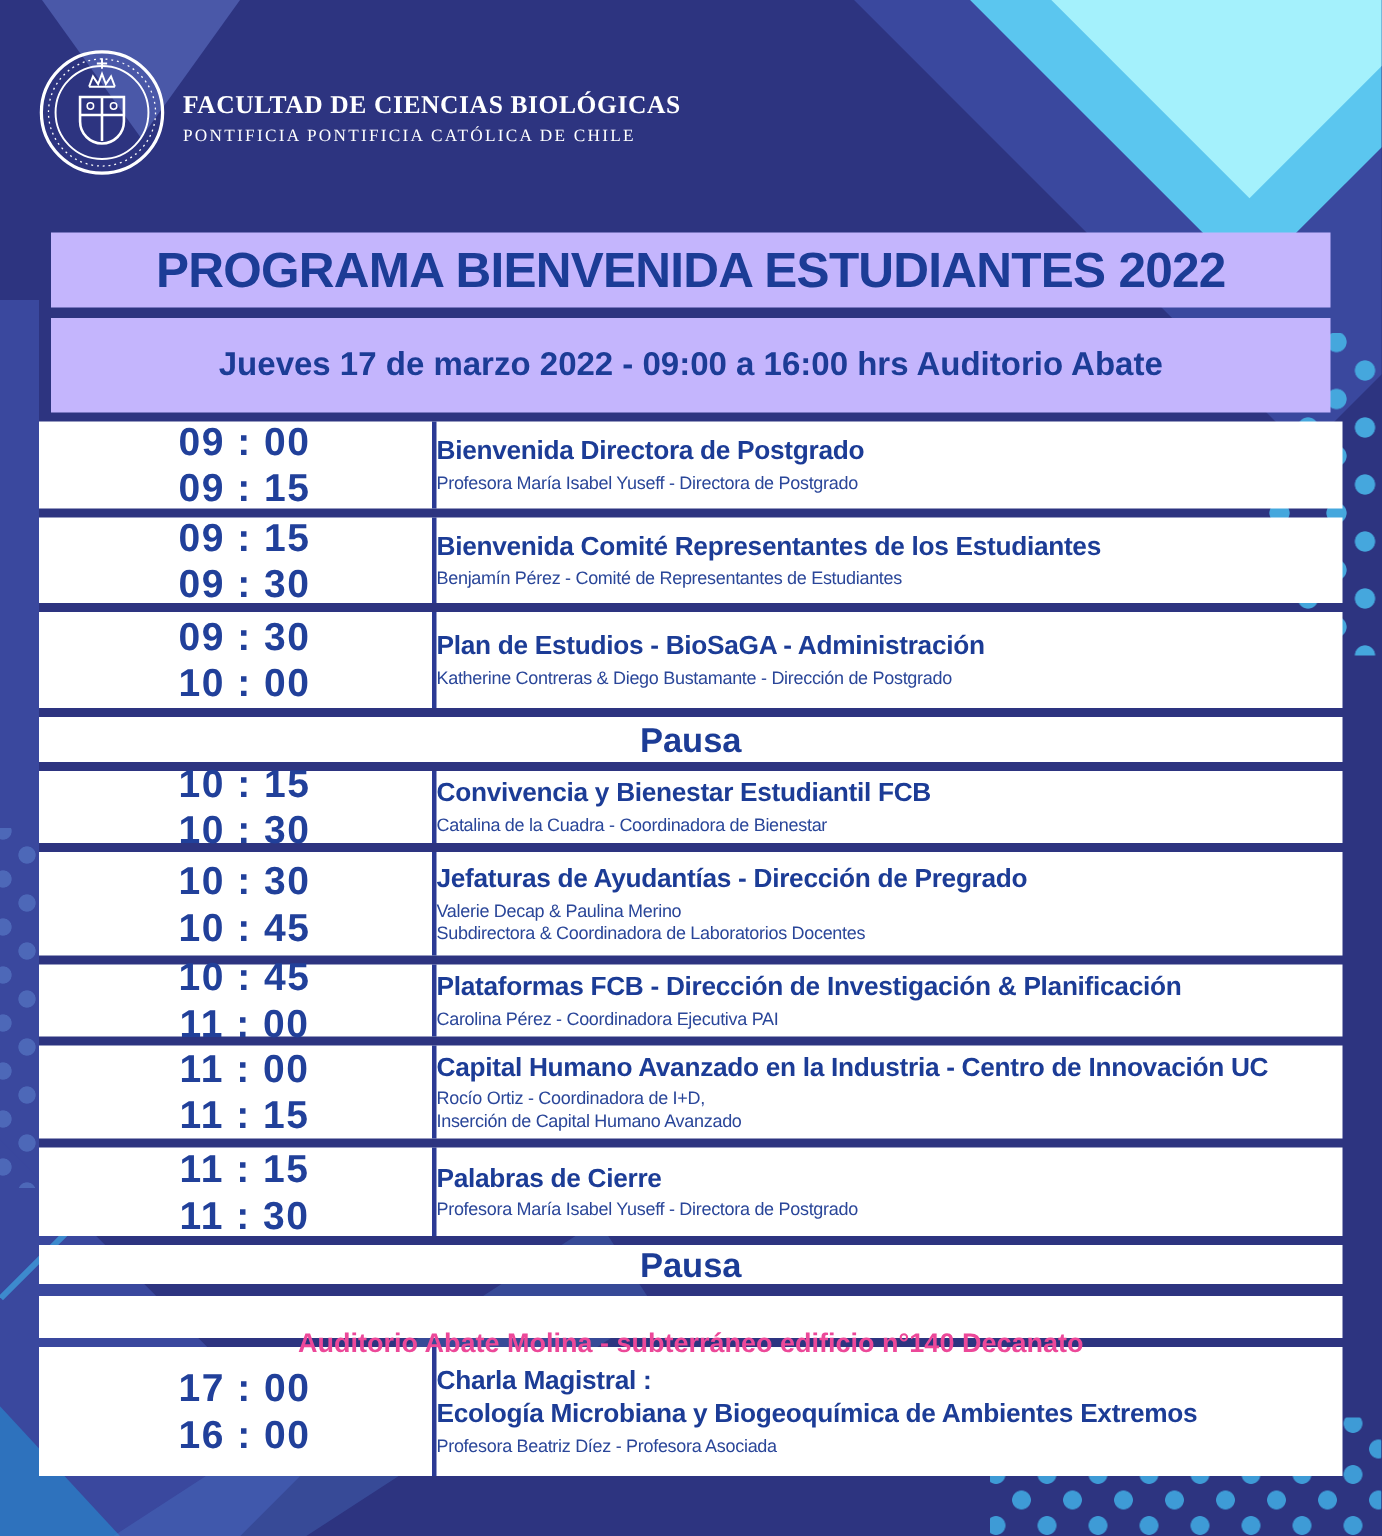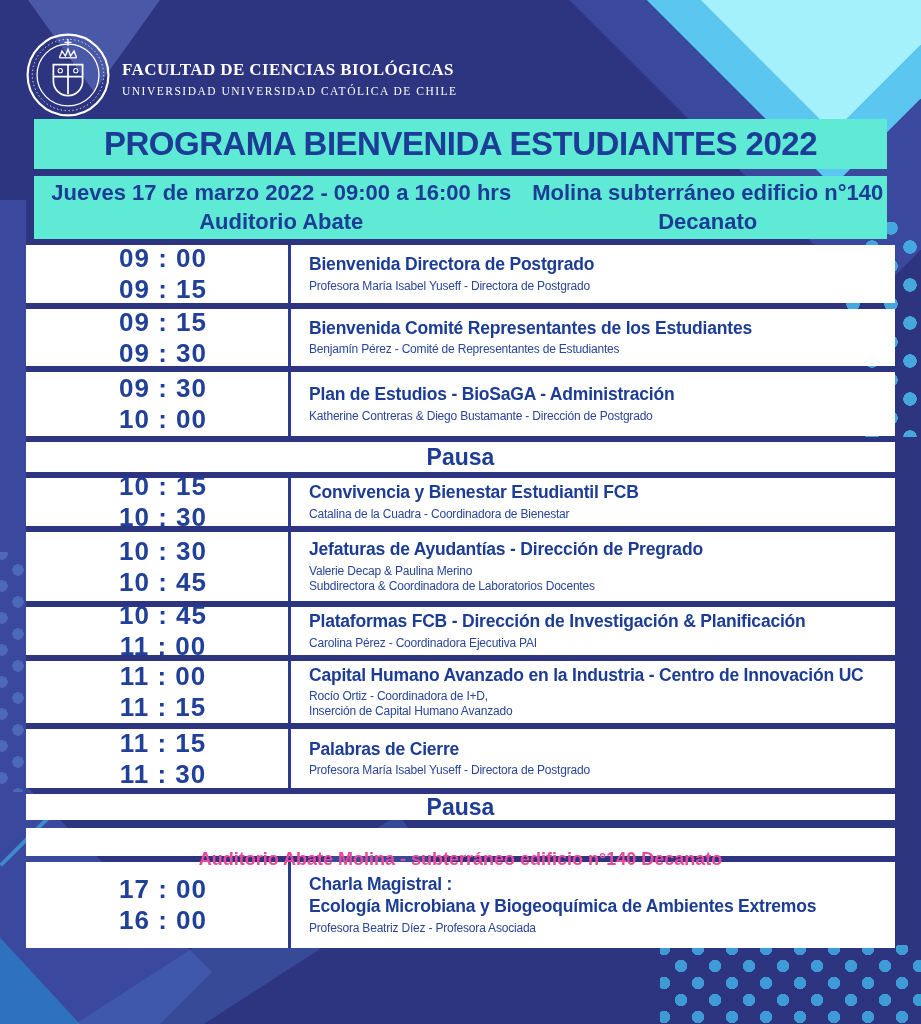--- a/index.html
+++ b/index.html
@@ -53,27 +53,27 @@
     background-image:
       radial-gradient(circle, #3E9BD6 6px, transparent 6.5px),
       radial-gradient(circle, #3E9BD6 6px, transparent 6.5px);
     background-size: 34px 34px, 34px 34px;
     background-position: 4px 4px, 21px 21px;
   }
 
   
   .content { position: relative; z-index: 1; }
 
-  header { position: relative; height: 119px; }
+  header { position: relative; height: 155px; }
   .seal { position:absolute; left:25px; top:32px; width:86px; height:86px; }
   .brand { position:absolute; left:122px; top:60px; color:#FFFFFF; font-family:"Liberation Serif", serif; }
   .brand .faculty { font-size:17px; font-weight:bold; letter-spacing:0.4px; }
   .brand .university { font-size:11.5px; letter-spacing:1.5px; margin-top:5px; }
 
-  .banner { background:#5eead4; margin:0 34px; display:flex; align-items:center; justify-content:center; text-align:center; }
+  .banner { background:#c4b5fd; margin:0 34px; display:flex; align-items:center; justify-content:center; text-align:center; }
   .banner-title { height:50px; }
   .banner-title h1 { font-size:33px; font-weight:bold; color:#1C3C96; letter-spacing:-0.5px; }
   .banner-sub { height:63px; margin-top:7px; flex-direction:row; }
   .banner-sub p { font-size:22px; font-weight:bold; color:#1C3C96; line-height:1.3; }
 
   .sched { margin:0 26px; }
   .row { background:#FFFFFF; margin-top:6px; display:flex; }
   .h58{height:58px}.h57{height:57px}.h64{height:64px}.h56{height:48px}
   .h69{height:69px}.h62{height:62px}.h59{height:59px}.h86{height:86px}
   .hp30{height:30px}.hp26{height:26px}.hv28{height:28px}
@@ -82,21 +82,21 @@
     width:262px; flex:0 0 262px;
     display:flex; flex-direction:column; align-items:center; justify-content:center;
     gap:2px;
     padding-left:12px;
   }
   .time-col span { font-size:26px; font-weight:bold; color:#21409A; letter-spacing:1px; line-height:1.1; }
 
   .content-col {
     flex:1; border-left:3px solid #2B3A94;
     display:flex; flex-direction:column; justify-content:center;
-    padding:6px 8px 6px 18px;
+    padding:6px 8px 6px 0;
   }
   .s-title  { font-size:17.5px; font-weight:bold; color:#1C3C96; white-space:nowrap; letter-spacing:-0.2px; line-height:1.25; }
   .s-detail { font-size:12px; color:#2A4699; white-space:nowrap; letter-spacing:-0.2px; line-height:1.25; margin-top:3px; }
   .s-detail + .s-detail { margin-top:0; }
 
   .break-row, .venue-row { justify-content:center; align-items:center; }
   .break-row p { font-size:23px; font-weight:bold; color:#1C3C96; }
   .venue-row { margin-top:8px; }
   .venue-row p { font-size:18px; font-weight:bold; color:#ec4899;margin-top:35px; }
 </style>
@@ -126,31 +126,30 @@
       <path d="M33 38 h34 v19 a17 17 0 0 1 -17 17 a17 17 0 0 1 -17 -17 z" stroke-width="2"></path>
       <path d="M50 38 v34 M33 52 h34" stroke-width="2"></path>
       <polyline points="40,30 43,22 47,28 50,20 53,28 57,22 60,30" stroke-width="1.5"></polyline>
       <path d="M40 30 H60" stroke-width="1.5"></path>
       <path d="M50 8 v8 M46 12 h8" stroke-width="1.5"></path>
       <circle cx="41" cy="45" r="2.5" stroke-width="1.2"></circle>
       <circle cx="59" cy="45" r="2.5" stroke-width="1.2"></circle>
     </svg>
     <div class="brand">
       <div class="faculty">FACULTAD DE CIENCIAS BIOLÓGICAS</div>
-      <div class="university">UNIVERSIDAD UNIVERSIDAD CATÓLICA DE CHILE</div>
+      <div class="university">PONTIFICIA PONTIFICIA CATÓLICA DE CHILE</div>
     </div>
   </header>
 
   <div class="banner banner-title">
     <h1>PROGRAMA BIENVENIDA ESTUDIANTES 2022</h1>
   </div>
 
   <div class="banner banner-sub">
     <p>Jueves 17 de marzo 2022 - 09:00 a 16:00 hrs Auditorio Abate</p>
-    <p>Molina subterráneo edificio n°140  Decanato</p>
   </div>
 
   <div class="sched">
 
     <section class="row h58">
       <div class="time-col">
         <span>09 : 00</span>
         <span>09 : 15</span>
       </div>
       <div class="content-col">

